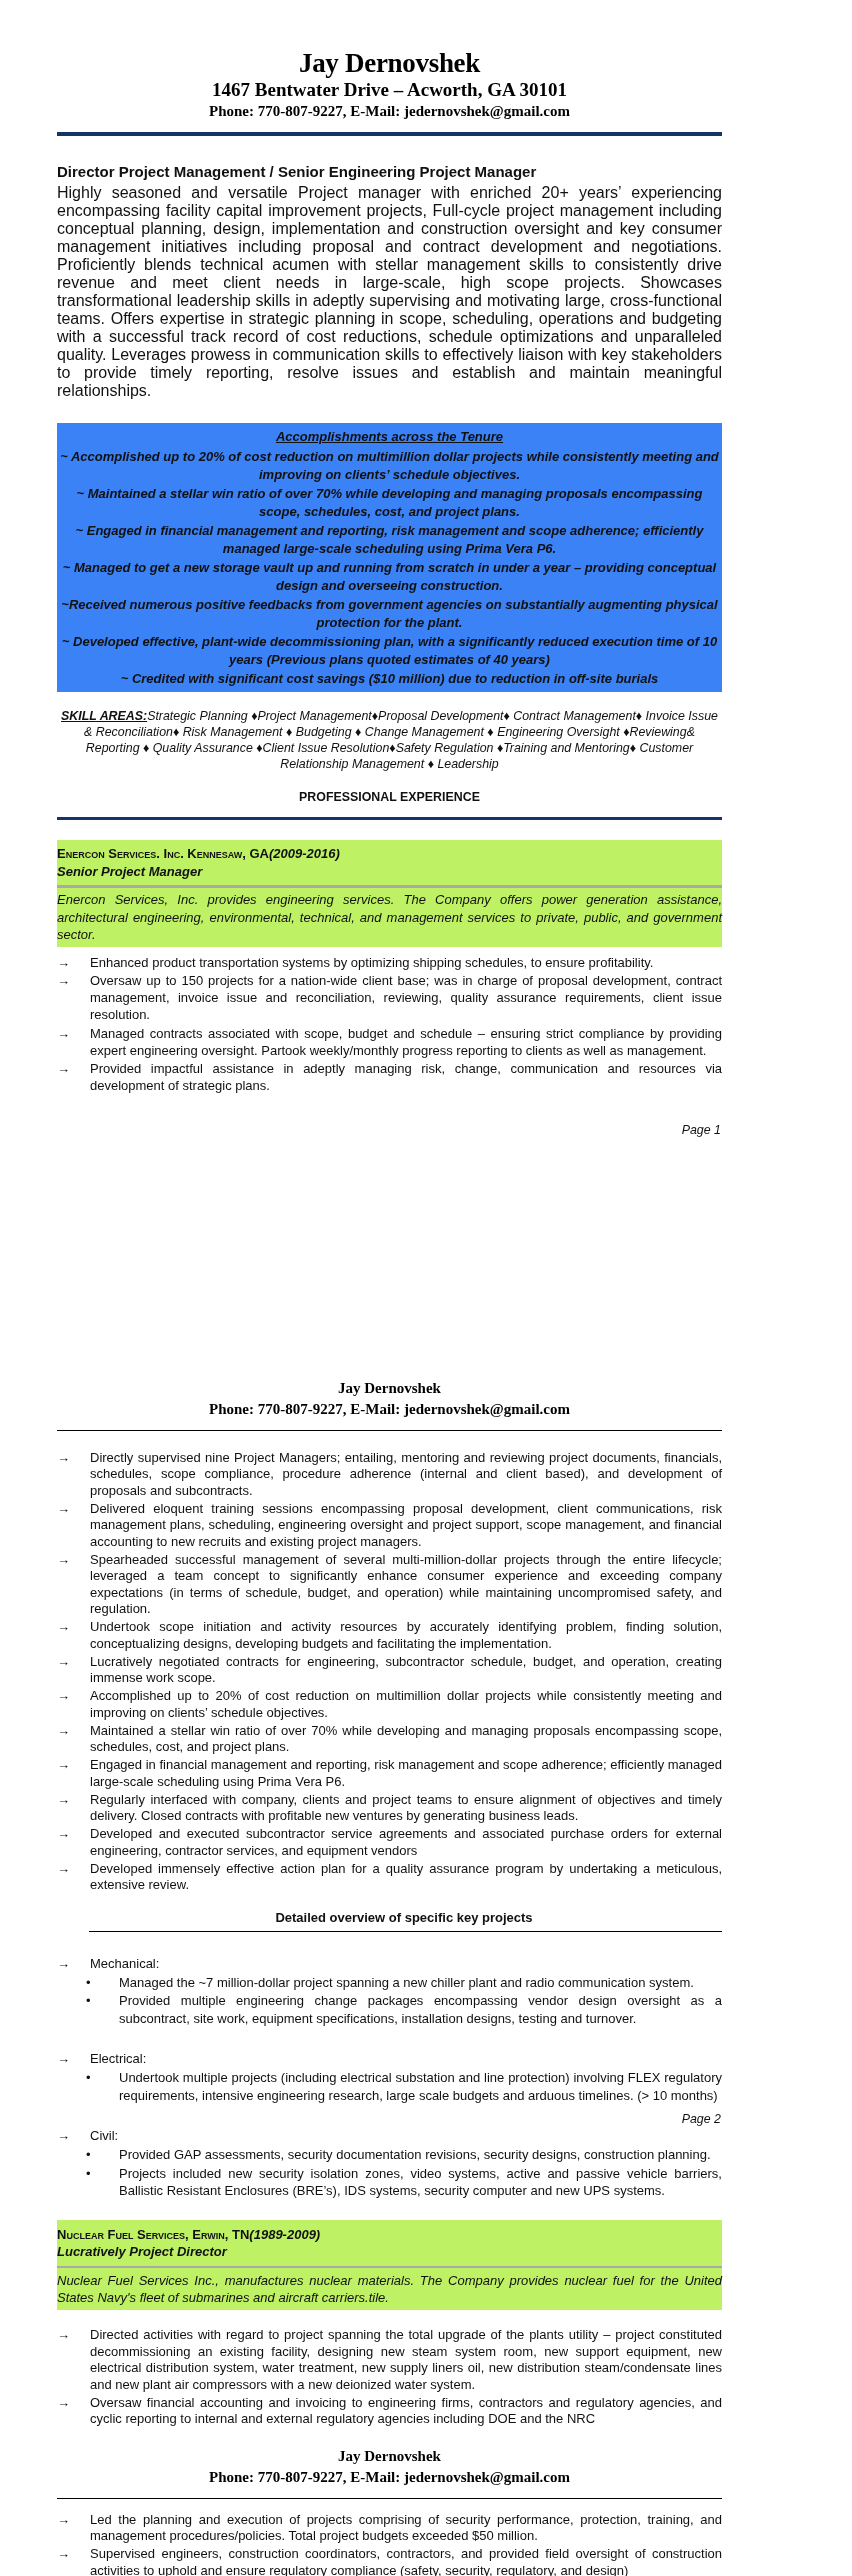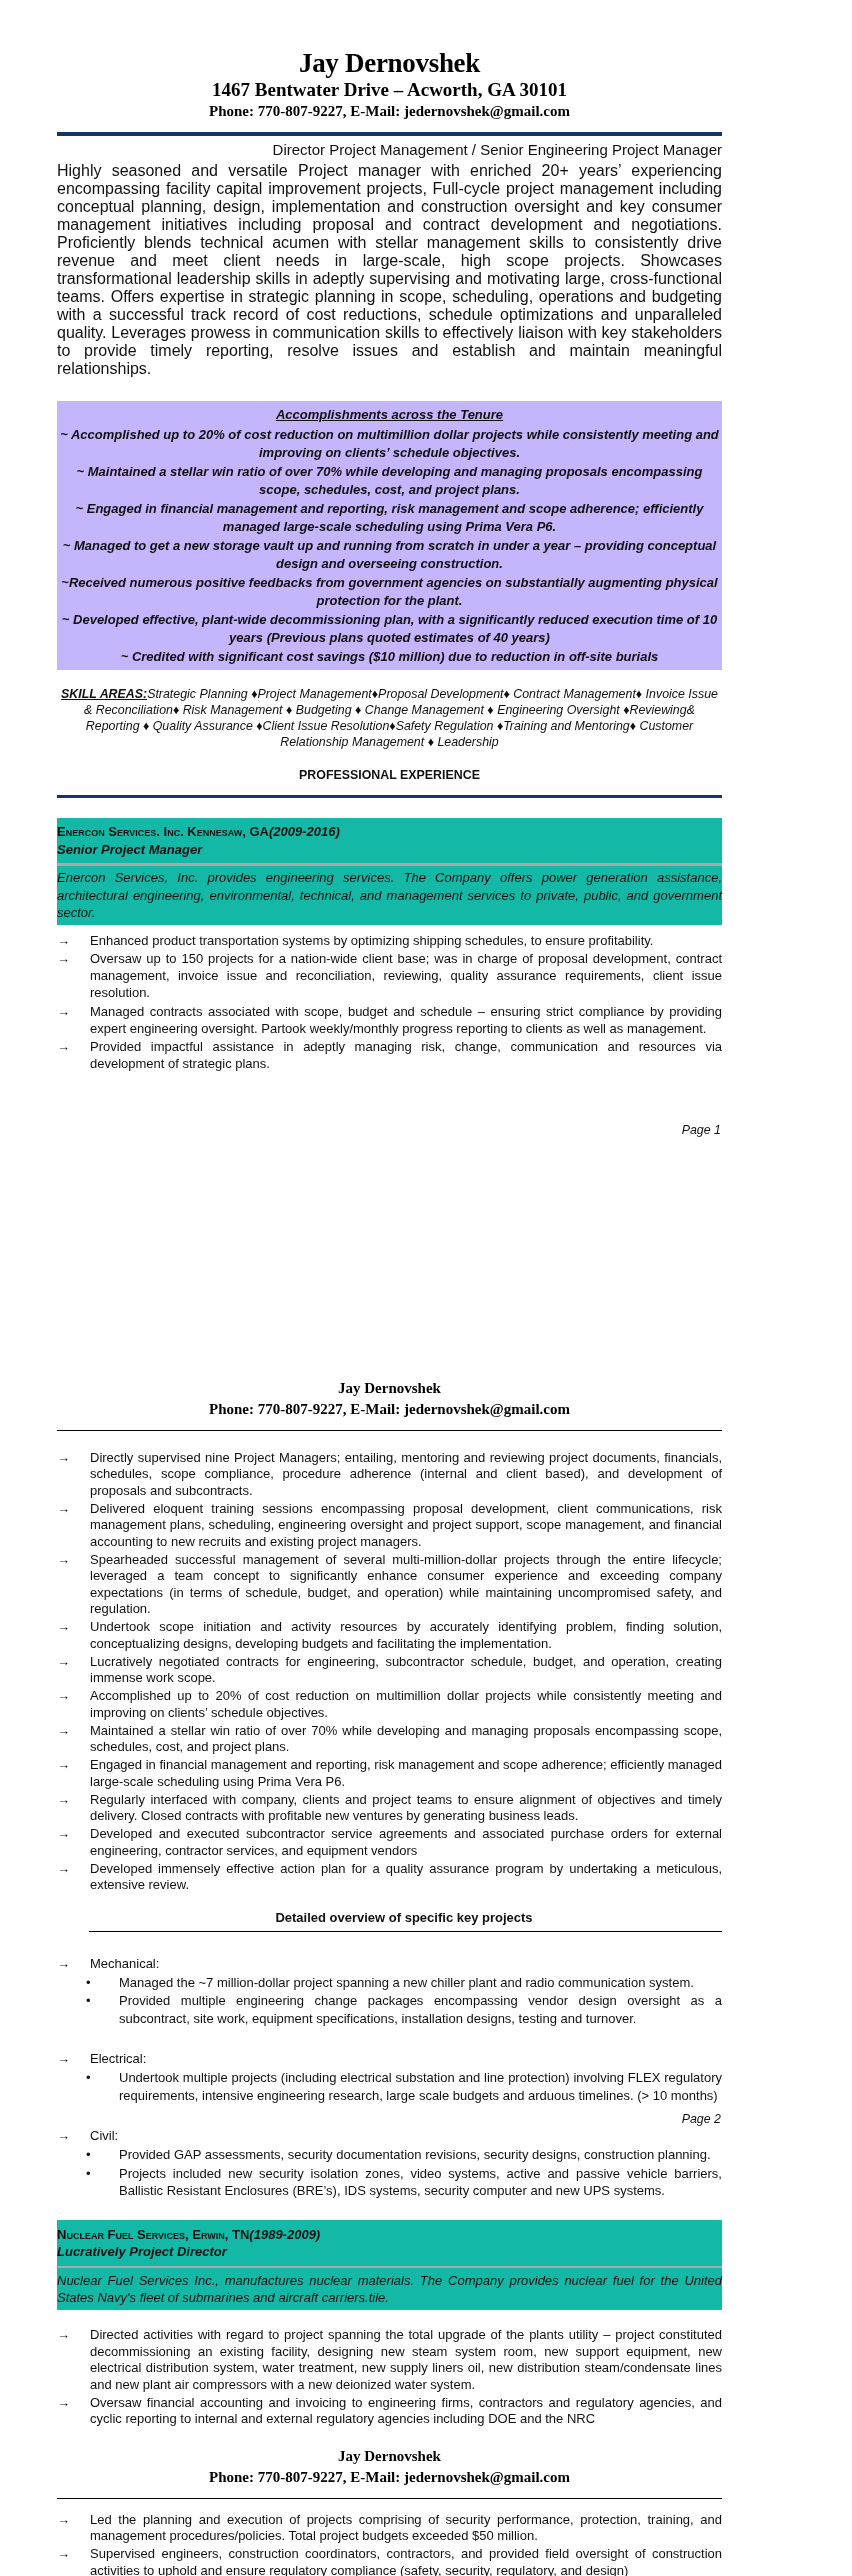--- a/index.html
+++ b/index.html
@@ -20,35 +20,35 @@
 
   .hdr { text-align: center; font-family: "Liberation Serif", serif; font-weight: bold; color: #000; }
   .hdr .name-big { font-size: 27px; line-height: 33px; letter-spacing: -0.3px; }
   .hdr .addr { font-size: 19px; line-height: 20.6px; }
   .hdr .contact { font-size: 15px; line-height: 20.6px; }
   .hdr .name-small { font-size: 15px; line-height: 20.6px; }
 
   .rule-navy { height: 3.1px; background: #133567; margin: 0; }
   .rule-black { height: 1px; background: #000; }
 
-  .headline { text-align: right; font-weight: normal; font-size: 15px; margin-top: 5px; line-height: 18.5px; }
+  .headline { text-align: left; font-weight: bold; font-size: 15px; margin-top: 27px; line-height: 18.5px; }
   .summary { font-size: 16px; line-height: 18px; text-align: justify; margin-top: 3.1px; }
 
-  .accomp { background: #c4b5fd; margin-top: 23px; padding: 5.2px 0 4.1px 0; text-align: center; font-style: italic; font-weight: bold; font-size: 13px; line-height: 18.5px; }
+  .accomp { background: #3b82f6; margin-top: 23px; padding: 5.2px 0 4.1px 0; text-align: center; font-style: italic; font-weight: bold; font-size: 13px; line-height: 18.5px; }
   .accomp .title { text-decoration: underline; margin-bottom: 1px; }
   .accomp .item { padding: 0 3.1px; }
 
   .skills { margin-top: 15.5px; text-align: center; font-style: italic; font-size: 12.4px; line-height: 16px; padding: 0 2.1px; }
   .skills .label { font-weight: bold; text-decoration: underline; text-align: right; }
 
   .sec-title { text-align: center; font-weight: bold; font-size: 12.4px; line-height: 15.5px; }
   .page1 .sec-title.exp { margin-top: 18.5px; }
   .sec-rule { height: 3.1px; background: #133567; margin-top: 11.3px; }
 
-  .company-box { background: #14b8a6; margin-top: 19.6px; padding: 6.2px 0 2.1px 0; }
+  .company-box { background: #bef264; margin-top: 19.6px; padding: 6.2px 0 2.1px 0; }
   .company-line { font-weight: bold; font-size: 13px; line-height: 16.5px; font-variant: small-caps; }
   .company-line .years { font-style: italic; font-variant: normal; }
   .role { font-weight: bold; font-style: italic; font-size: 13px; line-height: 17.5px; }
   .company-rule { height: 2.6px; background: #a9a9a9; margin: 5.2px 0 3.1px 0; }
   .company-desc { font-style: italic; font-size: 13px; line-height: 17.5px; text-align: justify; padding-bottom: 1px; }
 
   ul.arrows { list-style: none; margin-top: 7.2px; }
   ul.arrows li { position: relative; padding-left: 33px; font-size: 13px; line-height: 17px; text-align: justify; margin-bottom: 1.5px; }
   ul.arrows li .arrow { position: absolute; left: 0; top: 0; width: 20.6px; }
   .page2 ul.arrows li, .page3 ul.arrows li { line-height: 16.5px; margin-bottom: 1.5px; }

